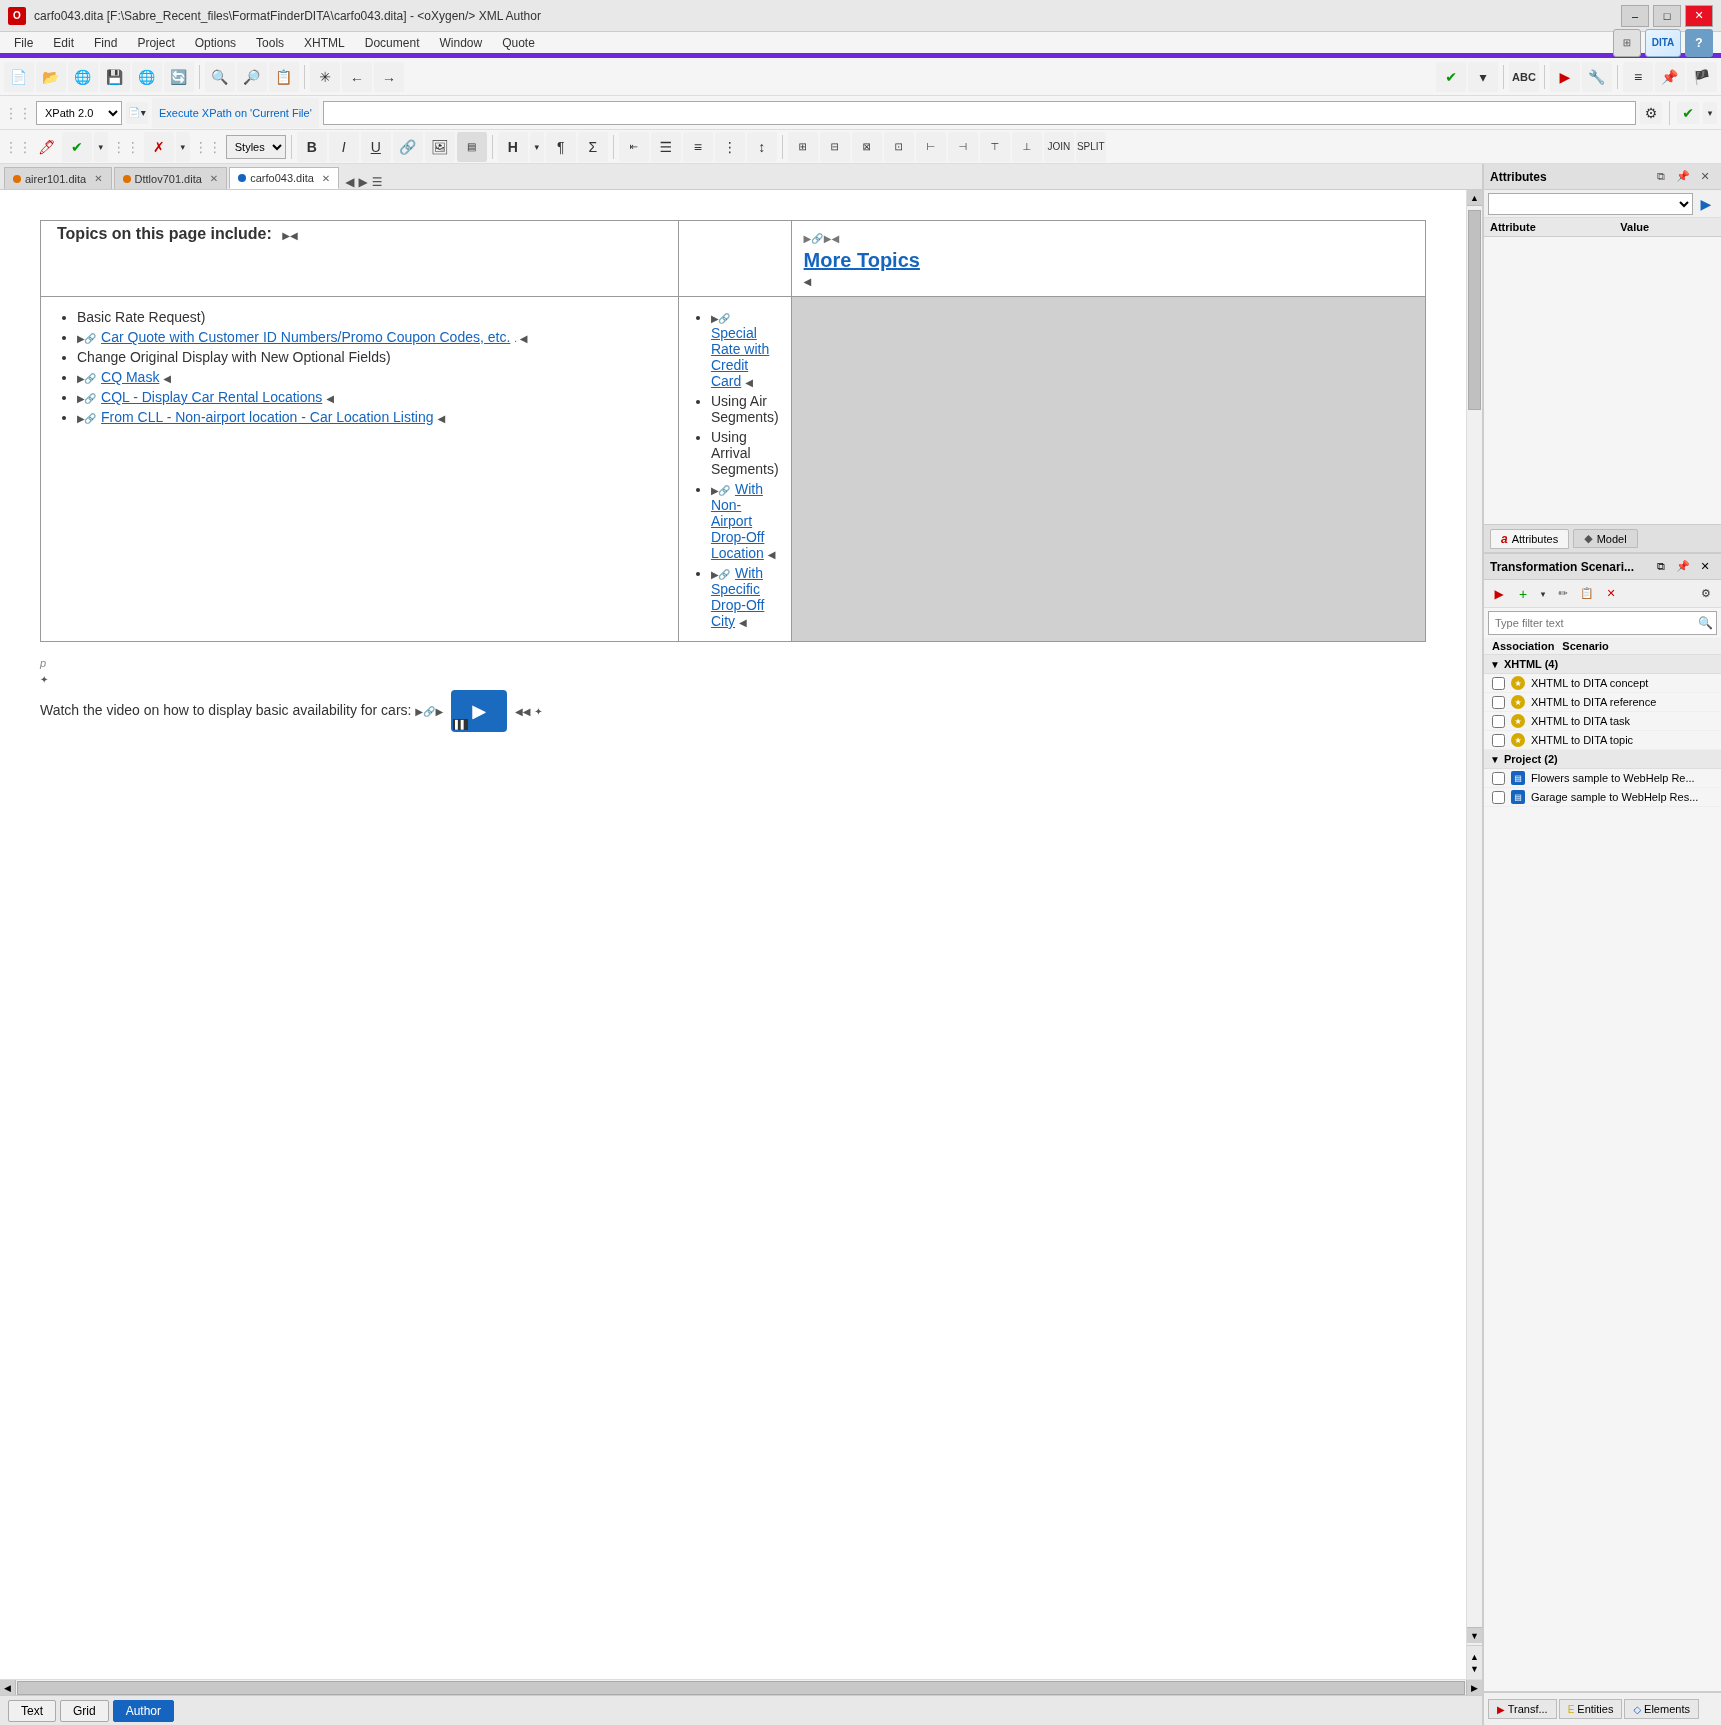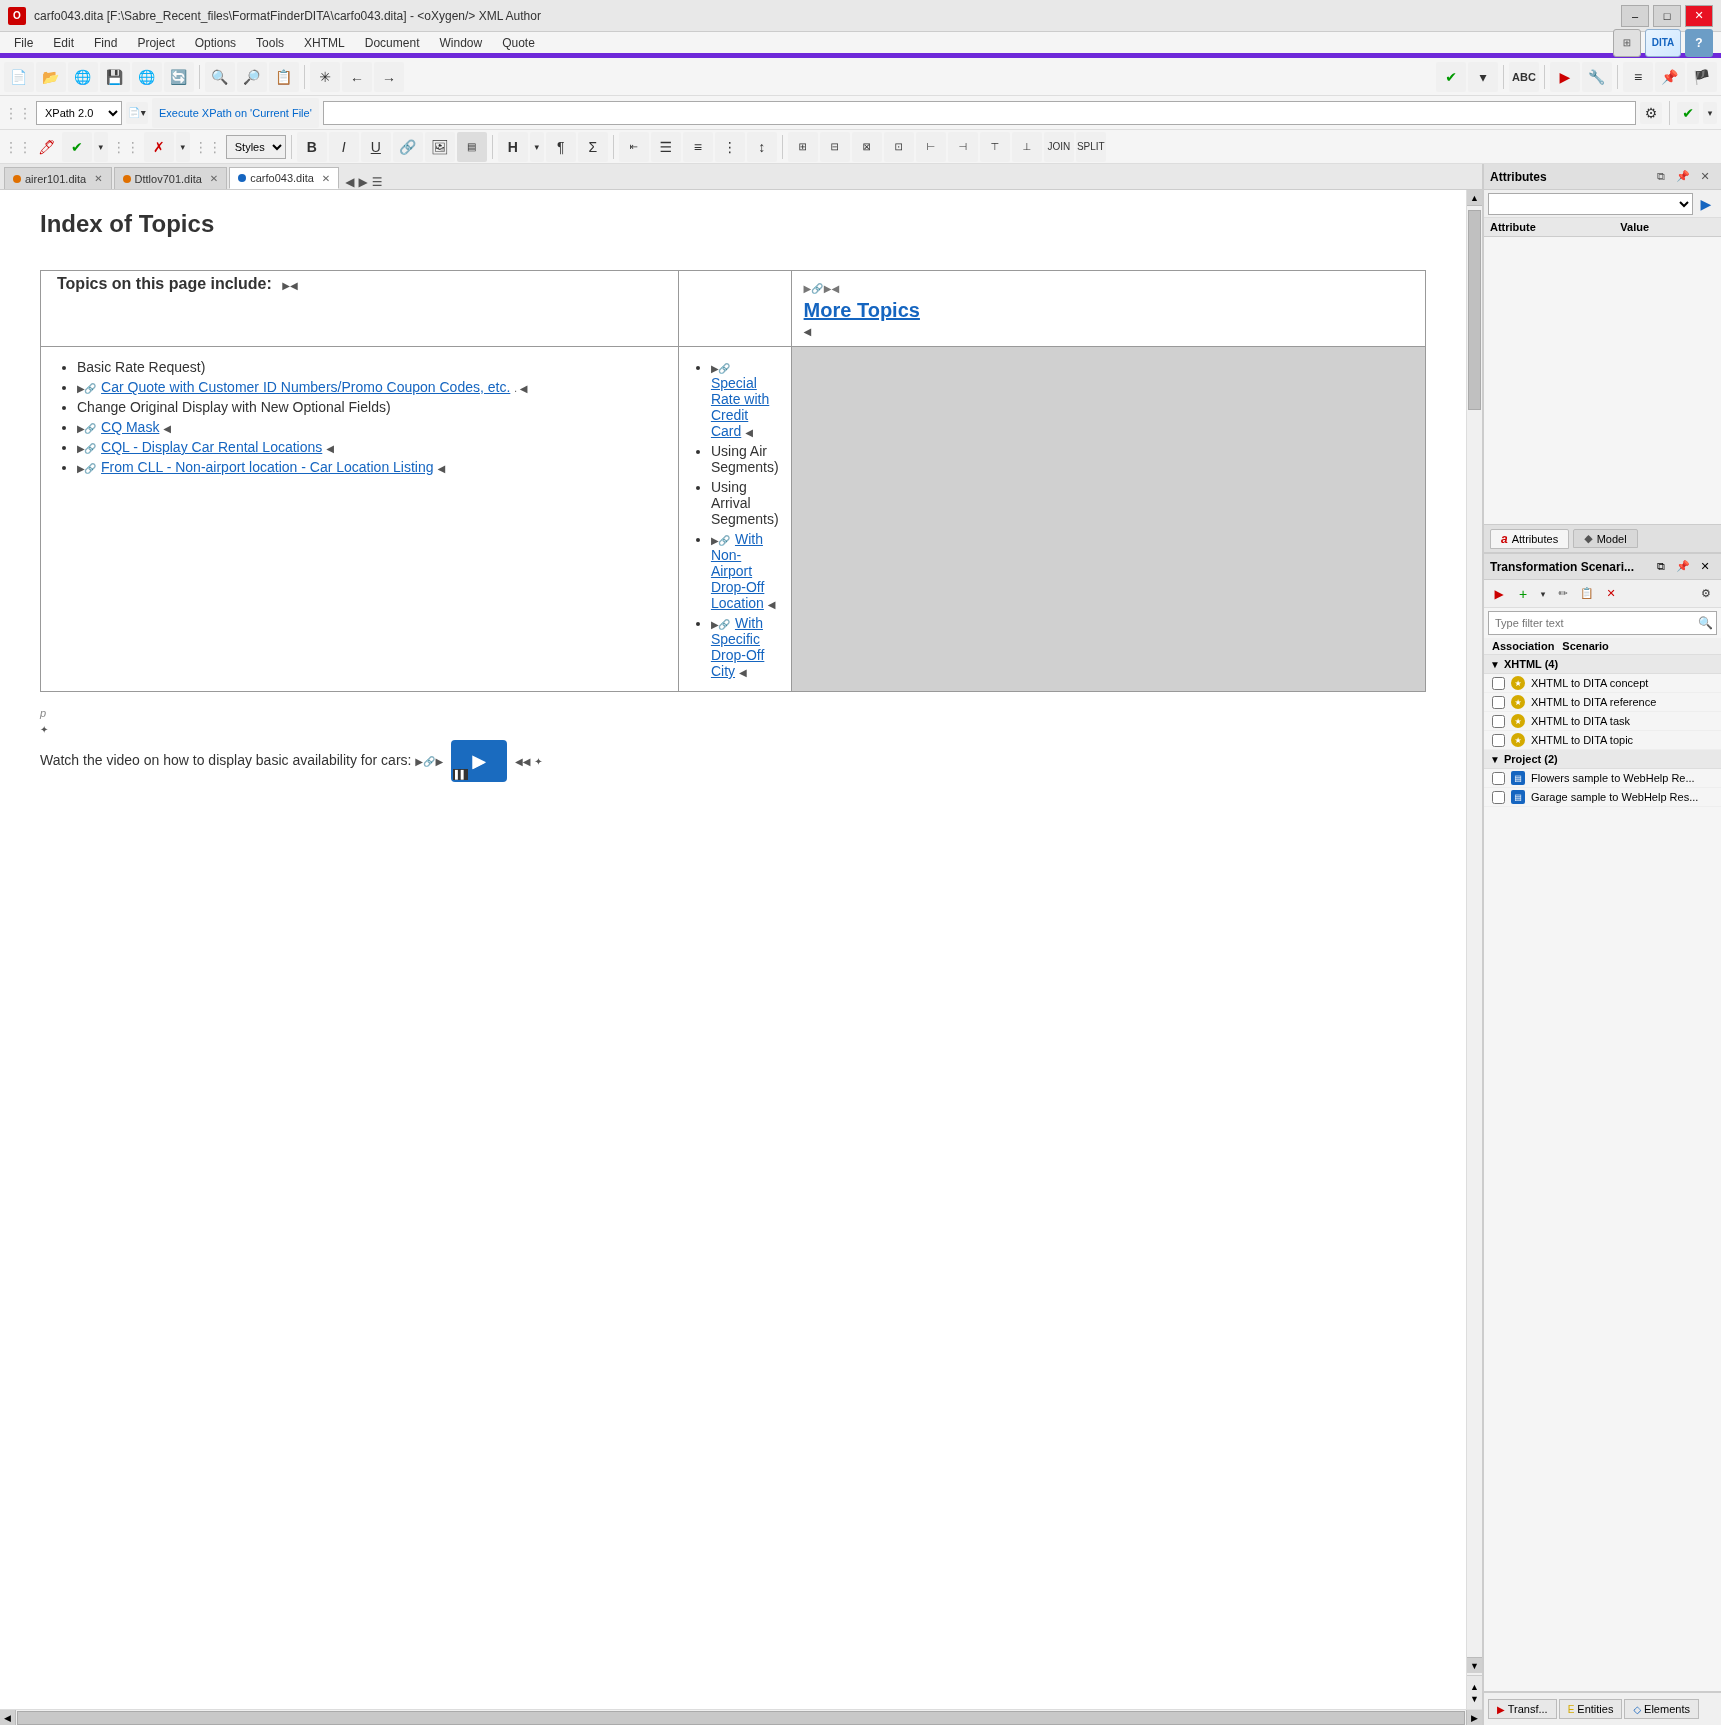--- a/index.html
+++ b/index.html
@@ -497,21 +497,20 @@
       </div>
       <div class="tab-nav">◀</div>
       <div class="tab-nav">▶</div>
       <div class="tab-nav">☰</div>
     </div>
 
     <div style="flex:1;display:flex;overflow:hidden;">
       <div id="editor-content" style="flex:1;overflow-y:scroll;overflow-x:hidden;padding:20px 40px;background:white;">
         <div class="doc-content">
 
-          <h1 style="font-size:24px;font-weight:bold;margin-bottom:24px;padding-bottom:8px;">Index of Topics</h1>
 
           <table class="doc-table">
             <tbody>
                 <tr>
               <td style="width:48%;padding:4px 16px;">
                 <span class="topics-header-cell" style="font-size:16px;font-weight:bold;">
                   <span>Topics on this page include:</span>
                 </span>
                 <span class="small-arrow" style="margin-left:6px;">▶◀</span>
               </td>
@@ -608,20 +607,25 @@
         </div>
       </div>
     </div>
 
     <div style="height:16px;background:#f0f0f0;border-top:1px solid #ddd;display:flex;align-items:center;">
       <div style="width:16px;height:16px;background:#d0d0d0;display:flex;align-items:center;justify-content:center;cursor:pointer;border-right:1px solid #bbb;font-size:9px;">◀</div>
       <div style="flex:1;height:14px;background:#c8c8c8;margin:1px;border:1px solid #aaa;cursor:pointer;"></div>
       <div style="width:16px;height:16px;background:#d0d0d0;display:flex;align-items:center;justify-content:center;cursor:pointer;border-left:1px solid #bbb;font-size:9px;">▶</div>
     </div>
 
+    <div id="statusbar" style="height:30px;background:#e8e8e8;border-top:1px solid #ccc;display:flex;align-items:center;padding:0 8px;gap:4px;">
+      <button class="status-btn">Text</button>
+      <button class="status-btn">Grid</button>
+      <button class="status-btn active">Author</button>
+    </div>
   </div>
 
   <div id="right-panel" style="width:238px;display:flex;flex-direction:column;background:#f5f5f5;border-left:1px solid #ccc;">
 
     <div id="attr-panel" style="height:390px;border-bottom:2px solid #ccc;display:flex;flex-direction:column;">
       <div id="attr-header" style="height:26px;background:#e0e0e0;display:flex;align-items:center;padding:0 6px;border-bottom:1px solid #ccc;">
         <span class="panel-title" style="font-weight:bold;font-size:12px;flex:1;">Attributes</span>
         <div class="panel-btns" style="display:flex;gap:2px;">
           <button class="panel-btn" style="width:20px;height:18px;font-size:11px;border:1px solid transparent;background:none;cursor:pointer;">⧉</button>
           <button class="panel-btn" style="width:20px;height:18px;font-size:11px;border:1px solid transparent;background:none;cursor:pointer;">📌</button>

